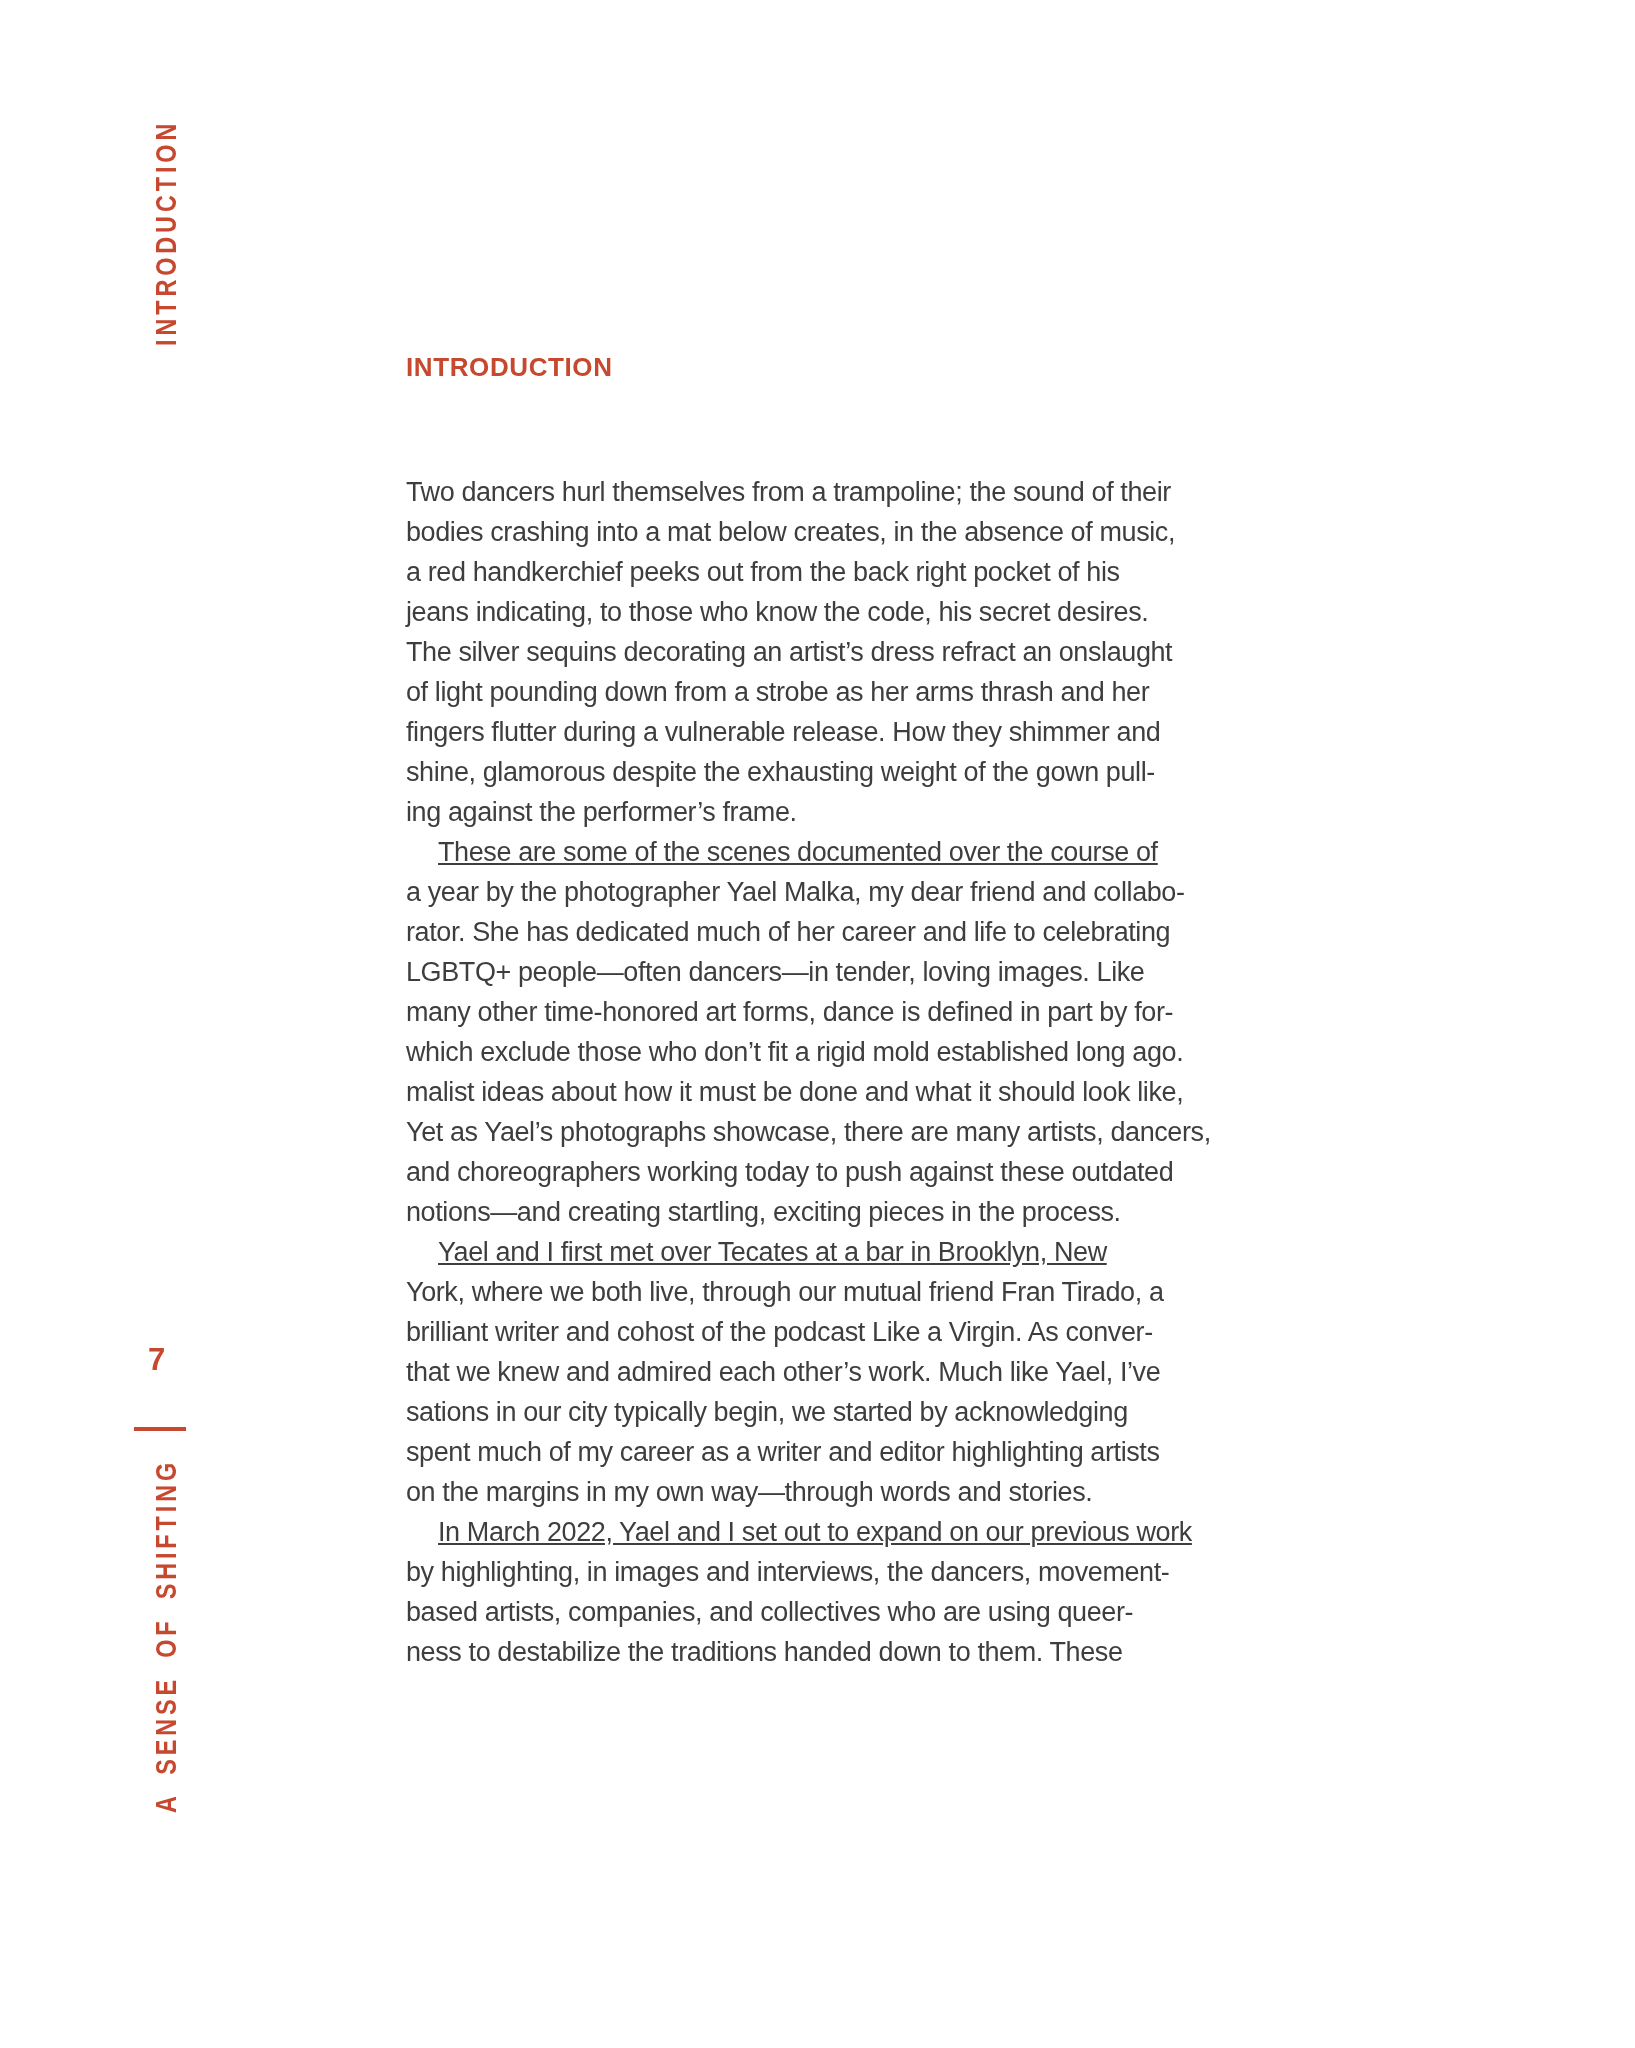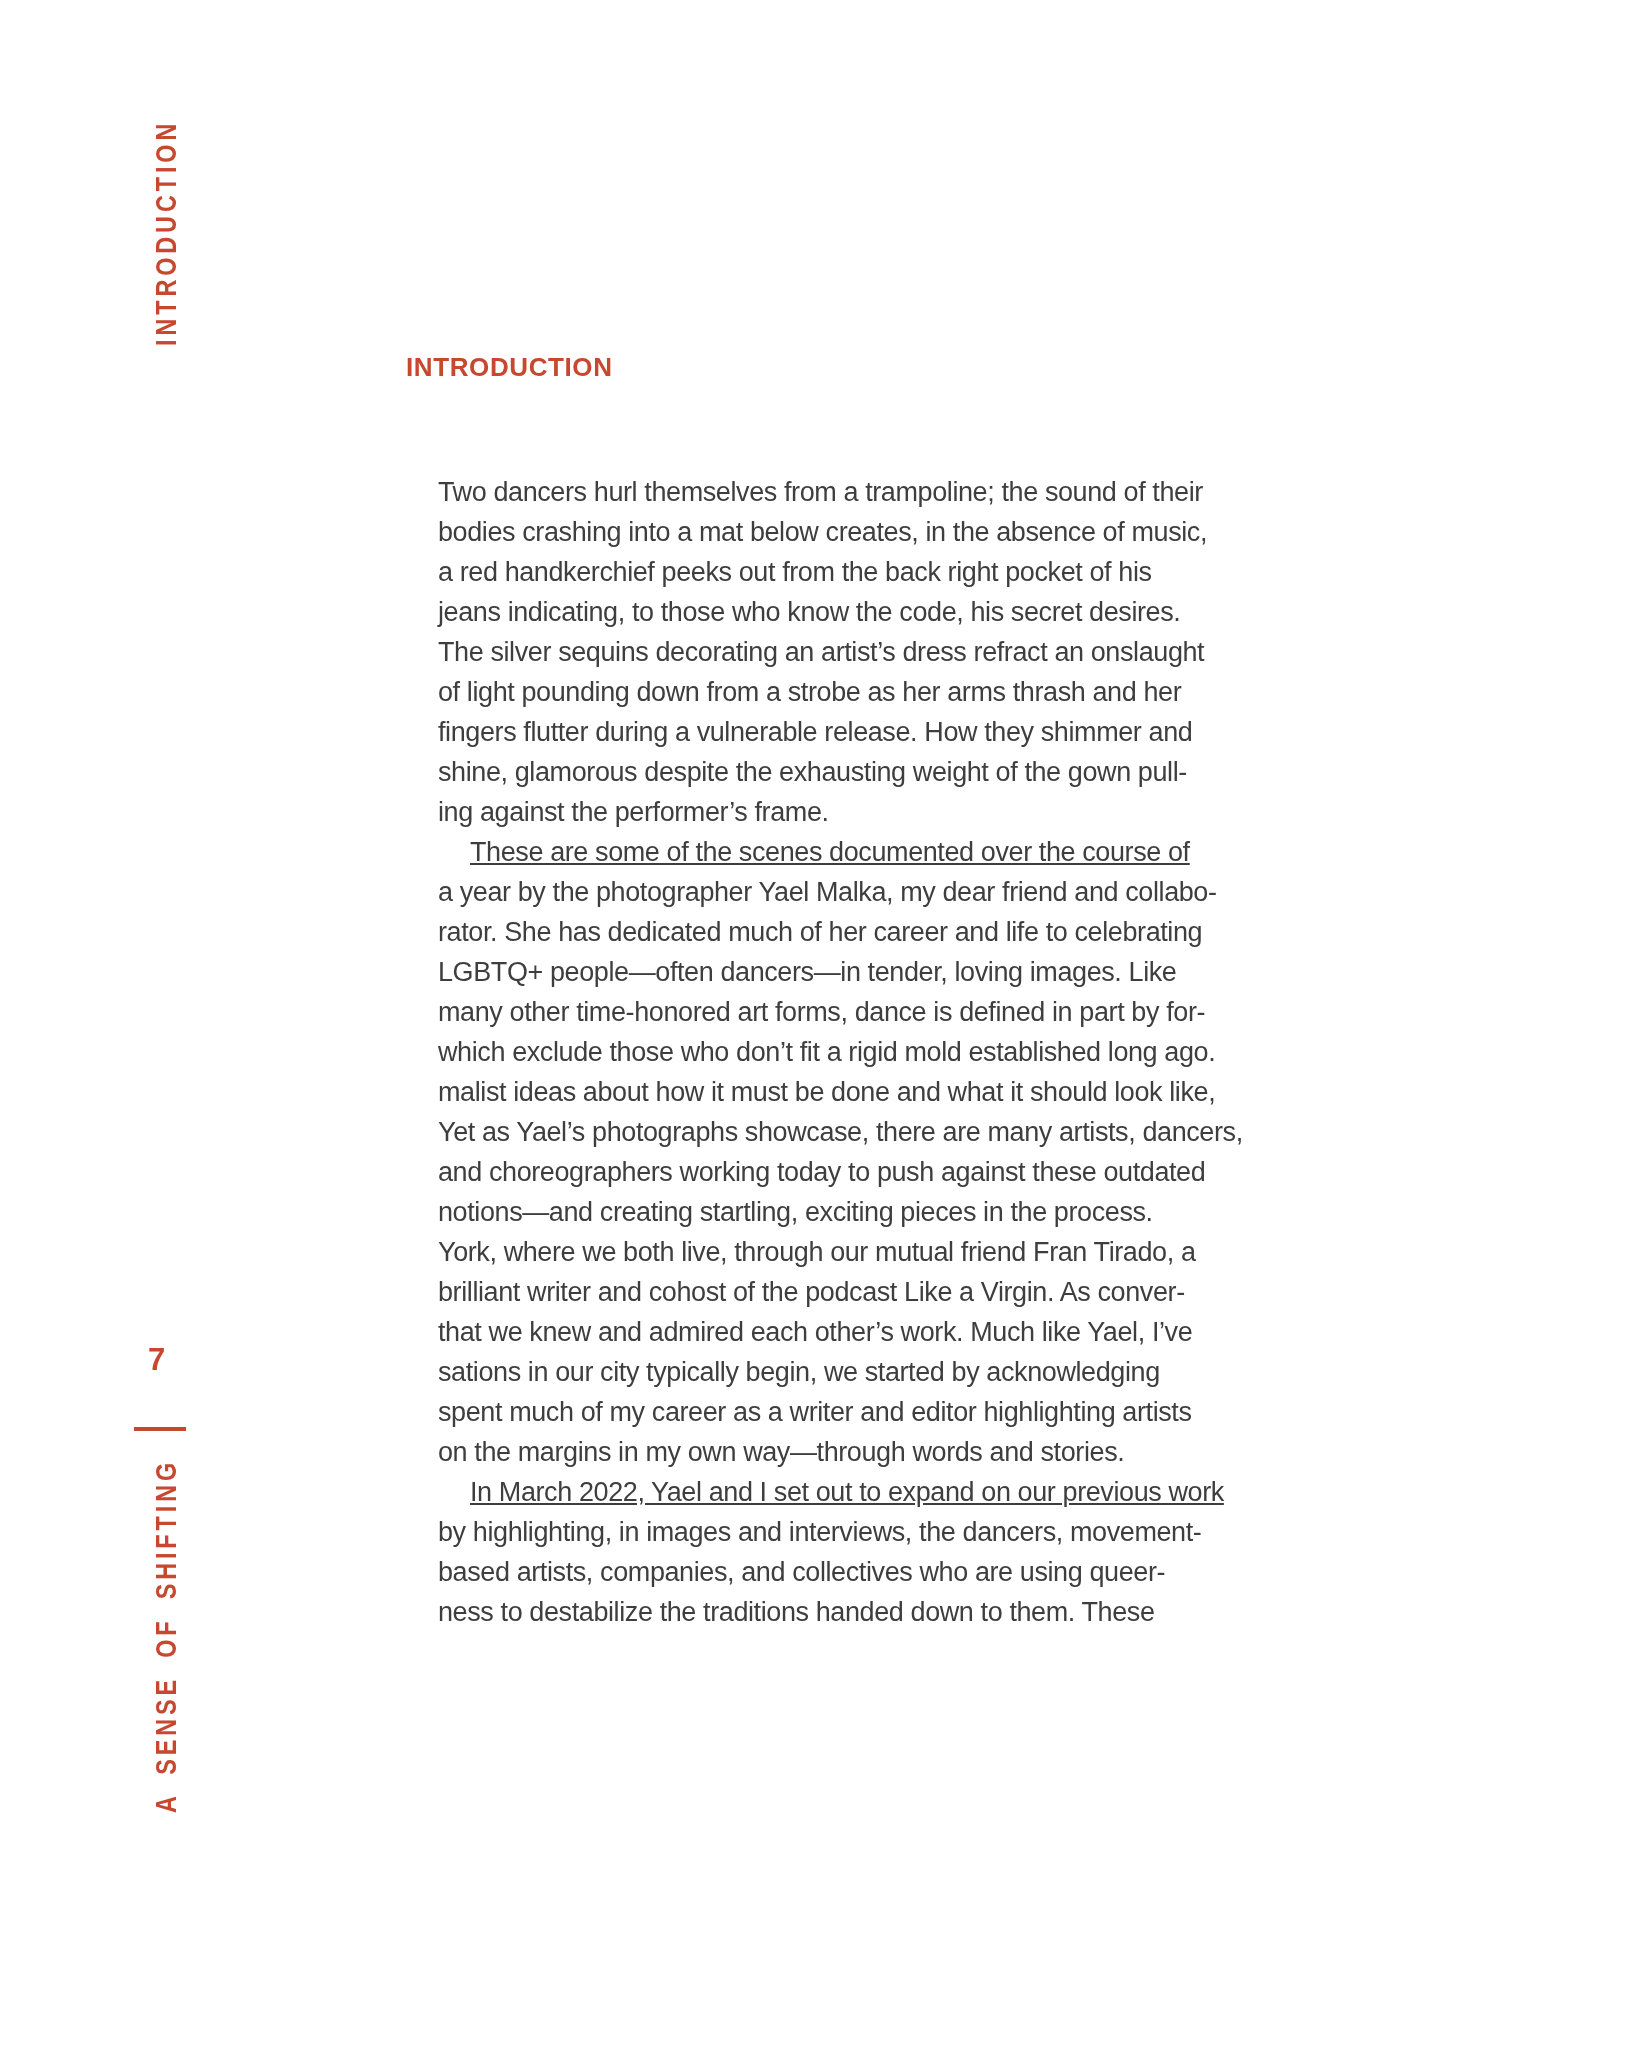--- a/index.html
+++ b/index.html
@@ -61,21 +61,20 @@
     top: 472px;
     width: 845px;
     font-size: 27px;
     line-height: 40px;
     letter-spacing: -0.4px;
     color: var(--text);
   }
   .line {
     height: 40px;
     white-space: nowrap;
-    margin-left: 32px;
   }
   .line.indent { padding-left: 32px; text-decoration: underline; }
   .italic { }
 </style>
 </head>
 <body>
 
 <div class="page">
 
   <div class="vlabel vlabel-top">INTRODUCTION</div>
@@ -101,20 +100,21 @@
       <div class="line indent">These are some of the scenes documented over the course of</div>
       <div class="line">a year by the photographer Yael Malka, my dear friend and collabo-</div>
       <div class="line">rator. She has dedicated much of her career and life to celebrating</div>
       <div class="line">LGBTQ+ people—often dancers—in tender, loving images. Like</div>
       <div class="line">many other time-honored art forms, dance is defined in part by for-</div>
       <div class="line">which exclude those who don’t fit a rigid mold established long ago.</div>
       <div class="line">malist ideas about how it must be done and what it should look like,</div>
       <div class="line">Yet as Yael’s photographs showcase, there are many artists, dancers,</div>
       <div class="line">and choreographers working today to push against these outdated</div>
       <div class="line">notions—and creating startling, exciting pieces in the process.</div>
+      <div class="line indent">Yael and I first met over Tecates at a bar in Brooklyn, New</div>
       <div class="line">York, where we both live, through our mutual friend Fran Tirado, a</div>
       <div class="line"><span>brilliant writer and cohost of the podcast </span><span class="italic">Like a Virgin</span><span>. As conver-</span></div>
       <div class="line">that we knew and admired each other’s work. Much like Yael, I’ve</div>
       <div class="line">sations in our city typically begin, we started by acknowledging</div>
       <div class="line">spent much of my career as a writer and editor highlighting artists</div>
       <div class="line">on the margins in my own way—through words and stories.</div>
       <div class="line indent">In March 2022, Yael and I set out to expand on our previous work</div>
       <div class="line">by highlighting, in images and interviews, the dancers, movement-</div>
       <div class="line">based artists, companies, and collectives who are using queer-</div>
       <div class="line">ness to destabilize the traditions handed down to them. These</div>

